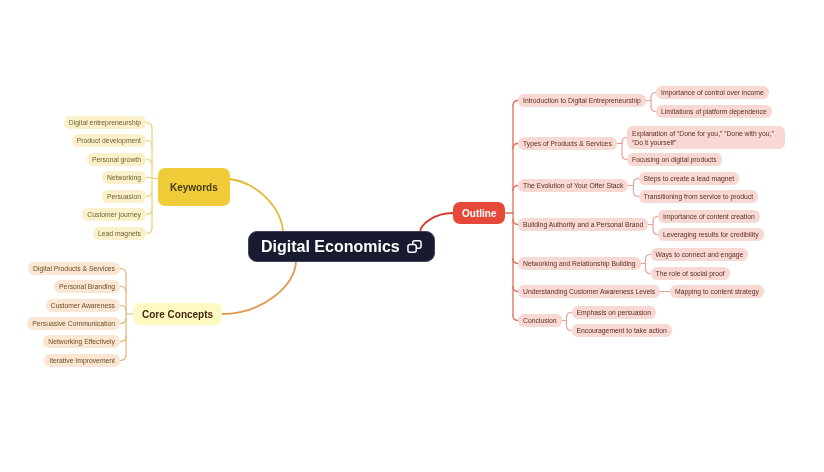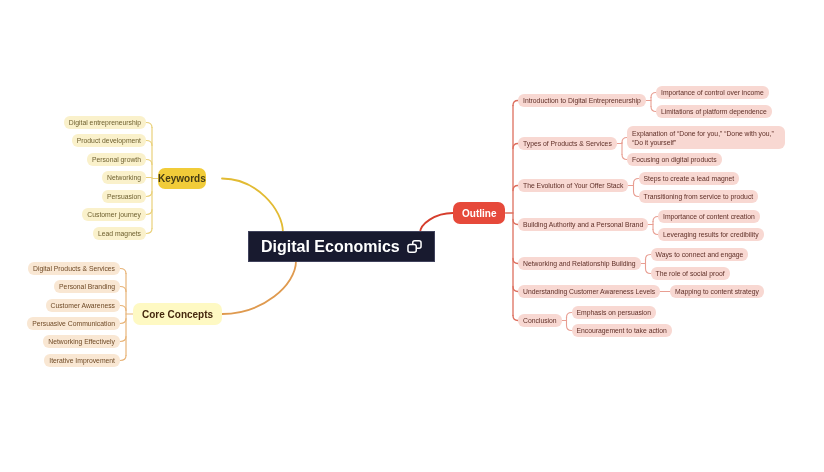--- a/index.html
+++ b/index.html
@@ -4,25 +4,25 @@
 <style>
   html,body{margin:0;padding:0;background:#ffffff;}
   .canvas{
     position:relative;width:824px;height:472px;background:#ffffff;overflow:hidden;
     font-family:"Liberation Sans",sans-serif;
   }
   #wires{position:absolute;left:0;top:0;width:824px;height:472px;}
   .node{position:absolute;display:flex;align-items:center;justify-content:center;box-sizing:border-box;}
   .central{
     left:248px;top:231px;height:31px;padding:0 12px;gap:7px;
-    background:#181a2f;border:1.5px solid #40425c;border-radius:0;
+    background:#181a2f;border:1.5px solid #40425c;border-radius:9px;
     color:#ffffff;font-weight:bold;font-size:16px;white-space:nowrap;
   }
   .branch{font-weight:bold;font-size:10px;white-space:nowrap;border-radius:7px;}
-  .kw-node{left:158px;top:168px;height:21px;padding:0 0;background:#f1cc39;color:#453c15;}
+  .kw-node{left:158px;top:168px;height:38px;padding:0 12px;background:#f1cc39;color:#453c15;}
   .cc-node{left:133px;top:303px;height:22px;padding:0 9px;background:#fef9c3;color:#45280e;}
   .ol-node{left:453px;top:202px;height:22px;padding:3px 9px;background:#e6493a;color:#ffffff;}
   .item{
     position:absolute;font-size:6.8px;line-height:1.15;padding:2.5px 5px;
     border-radius:6px;white-space:nowrap;box-sizing:border-box;
   }
   .kw{background:#faf1cb;color:#6f6130;right:678px;}
   .cc{background:#f9e7d3;color:#6f4a26;right:704px;}
   .ol{background:#f8d8d2;color:#5f2f27;left:518px;}
   .olc{background:#f8d8d2;color:#5f2f27;left:660px;}

